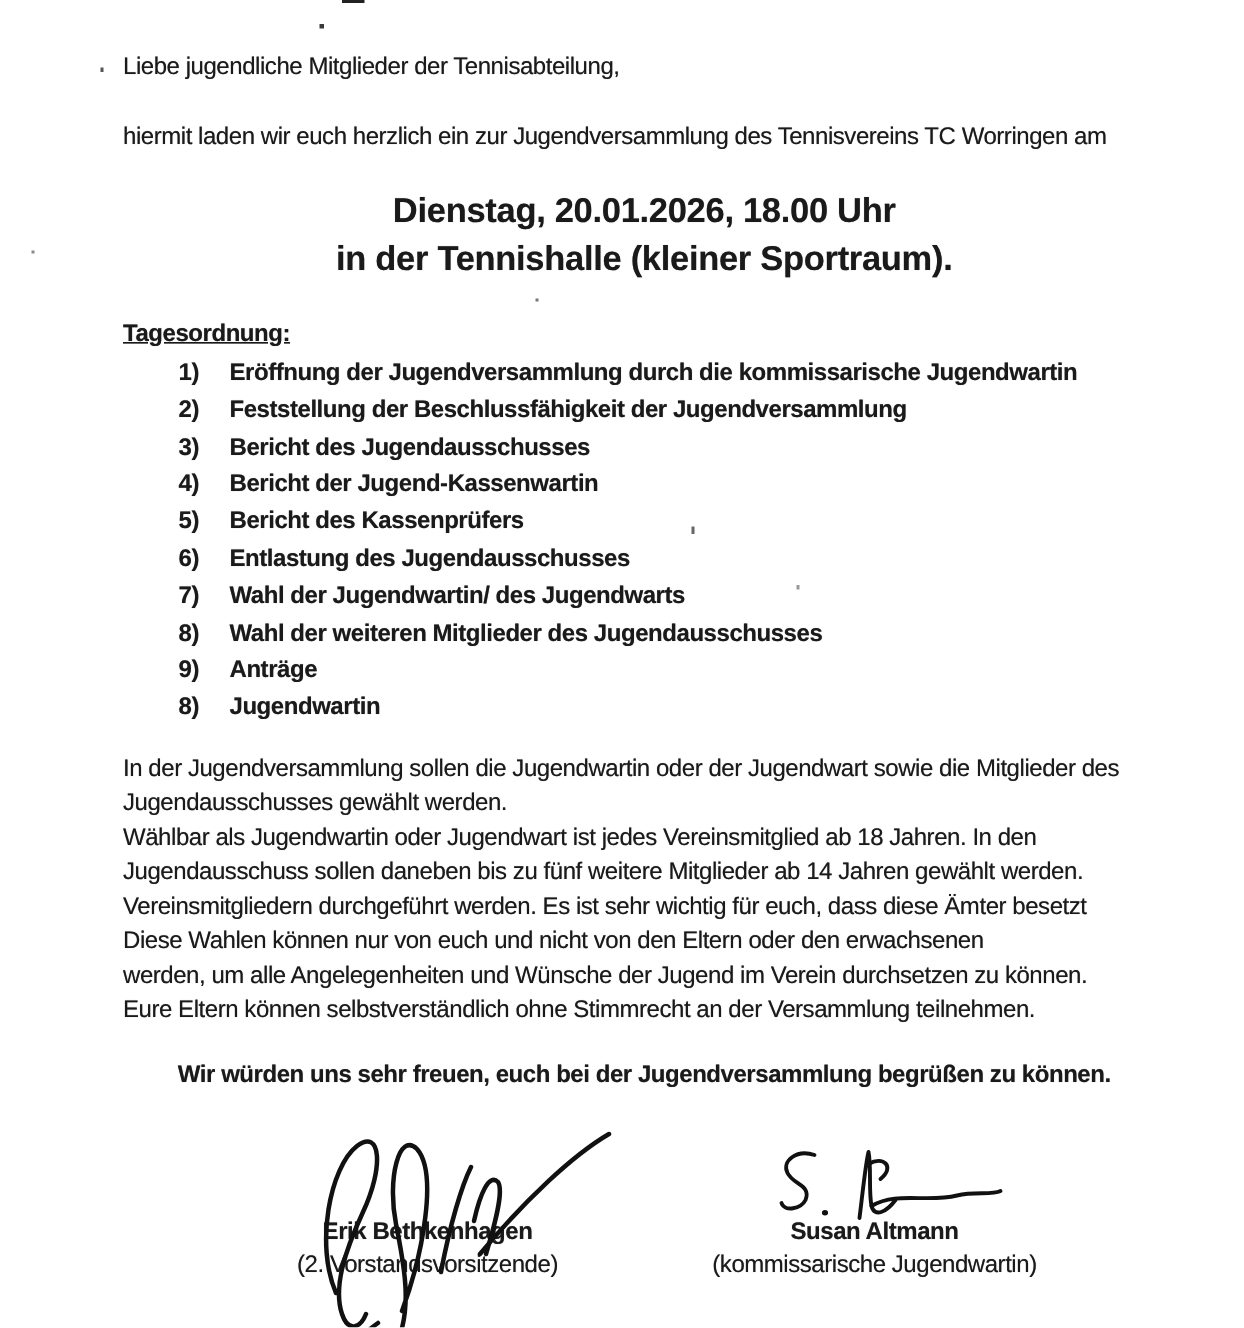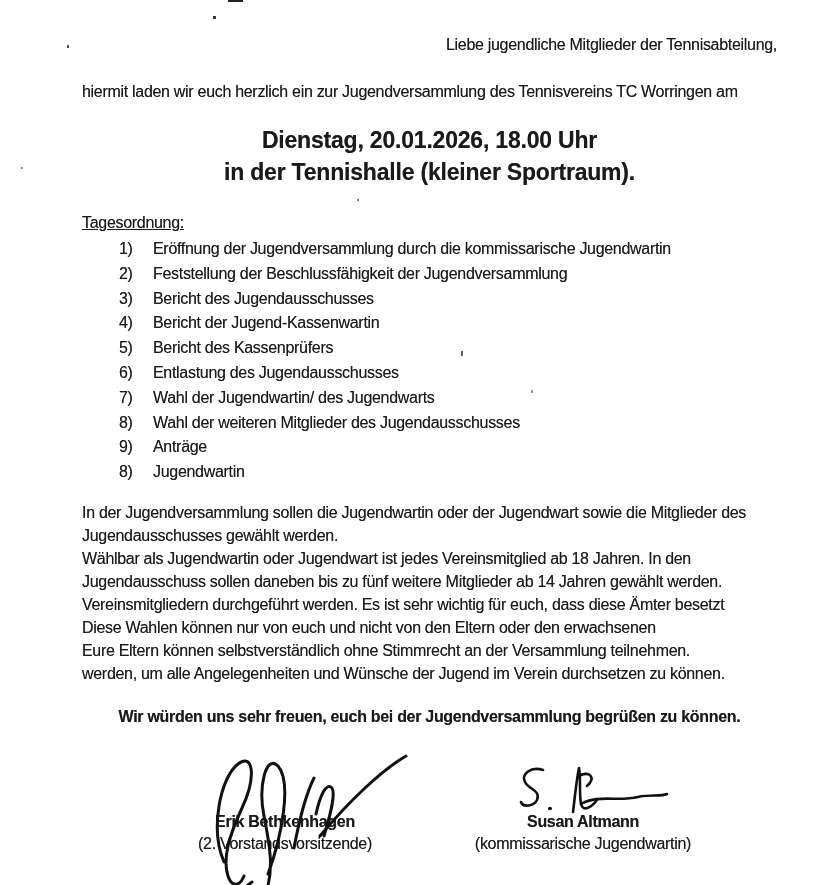--- a/index.html
+++ b/index.html
@@ -8,32 +8,32 @@
     width:829px; height:885px;
     box-sizing:border-box;
     padding:33px 52px 0 82px;
     background:#ffffff;
     overflow:hidden;
     font-family:"Liberation Sans", sans-serif;
     color:#1a1a1a;
     letter-spacing:-0.3px;
     text-shadow:0 0 0.5px rgba(0,0,0,0.55);
   }
-  .salutation { margin:0; font-size:16px; line-height:23px; white-space:nowrap;text-align:right; }
+  .salutation { margin:0; font-size:16px; line-height:23px; white-space:nowrap; }
   .intro { margin:24px 0 0 0; font-size:16px; line-height:23px; white-space:nowrap; }
   .event-heading {
     margin-top:21px;
     text-align:center;
     font-weight:bold;
     font-size:23px;
     line-height:32px;
     letter-spacing:-0.2px;
     white-space:nowrap;
   }
-  .agenda { margin-top:23px; }
+  .agenda { margin-top:23px;font-weight:bold; }
   .agenda-heading { font-size:16px; line-height:23px; text-decoration:underline; white-space:nowrap; }
   .agenda-list { margin-top:3px; }
   .agenda-item { font-size:16px; line-height:24.8px; white-space:nowrap; }
   .agenda-item .num { display:inline-block; margin-left:37px; width:34px; }
   .body-text { margin-top:16px; }
   .body-text .line { font-size:16px; line-height:23px; white-space:nowrap; }
   .closing {
     margin:20px 0 0 0;
     font-size:16px; line-height:23px;
     font-weight:bold;
@@ -97,22 +97,22 @@
     </div>
   </div>
 
   <div class="body-text">
     <div class="line">In der Jugendversammlung sollen die Jugendwartin oder der Jugendwart sowie die Mitglieder des</div>
     <div class="line">Jugendausschusses gewählt werden.</div>
     <div class="line">Wählbar als Jugendwartin oder Jugendwart ist jedes Vereinsmitglied ab 18 Jahren. In den</div>
     <div class="line">Jugendausschuss sollen daneben bis zu fünf weitere Mitglieder ab 14 Jahren gewählt werden.</div>
     <div class="line">Vereinsmitgliedern durchgeführt werden. Es ist sehr wichtig für euch, dass diese Ämter besetzt</div>
     <div class="line">Diese Wahlen können nur von euch und nicht von den Eltern oder den erwachsenen</div>
+    <div class="line">werden, um alle Angelegenheiten und Wünsche der Jugend im Verein durchsetzen zu können.</div>
     <div class="line">Eure Eltern können selbstverständlich ohne Stimmrecht an der Versammlung teilnehmen.</div>
-    <div class="line">werden, um alle Angelegenheiten und Wünsche der Jugend im Verein durchsetzen zu können.</div>
   </div>
 
   <p class="closing">Wir würden uns sehr freuen, euch bei der Jugendversammlung begrüßen zu können.</p>
 
   <div class="signatures">
 
     <div class="sig sig-left">
       <svg class="scrawl scrawl-left" width="220" height="160" viewBox="0 0 220 160">
         <path d="M34,110 C20,78 30,26 48,12 C64,0 66,26 52,56 C40,82 32,106 38,124 C42,136 50,134 54,124"></path>
         <path d="M78,122 C92,84 102,30 88,14 C76,2 68,34 74,64 C80,94 84,118 76,140 C66,166 44,186 34,176 C26,168 40,146 62,130"></path>

